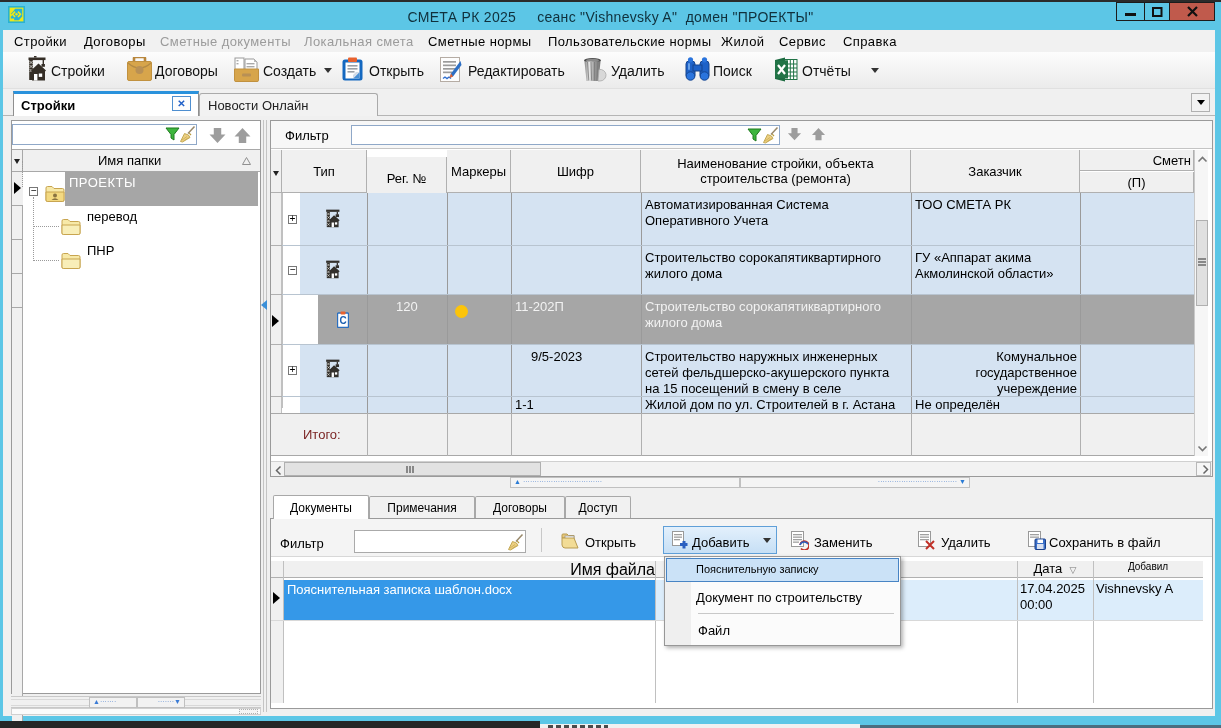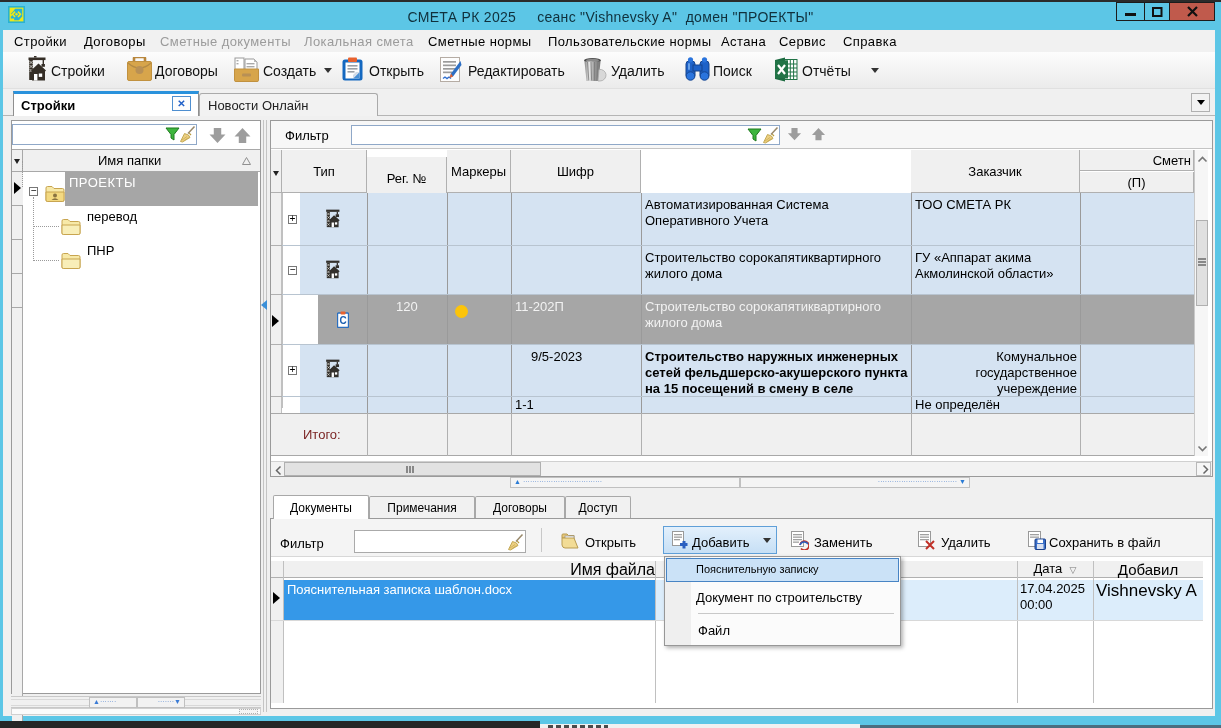--- a/index.html
+++ b/index.html
@@ -61,21 +61,21 @@
       <path d="M1,1 L10,10 M10,1 L1,10" stroke="#111" stroke-width="2.2"></path>
     </svg>
   </div>
 <div id="menubar" class="abs">
 <span class="mi" style="left:11px;">Стройки</span>
 <span class="mi" style="left:81px;">Договоры</span>
 <span class="mi dis" style="left:157px;">Сметные документы</span>
 <span class="mi dis" style="left:301px;">Локальная смета</span>
 <span class="mi" style="left:425px;">Сметные нормы</span>
 <span class="mi" style="left:545px;">Пользовательские нормы</span>
-<span class="mi" style="left:718px;">Астана</span>
+<span class="mi" style="left:718px;">Жилой</span>
 <span class="mi" style="left:776px;">Сервис</span>
 <span class="mi" style="left:840px;">Справка</span>
 </div>
 <div id="toolbar" class="abs">
   <svg class="abs" style="left:25px;top:4px;" width="18" height="25" viewBox="0 0 18 25">
     <rect x="0.5" y="1.5" width="17" height="2.6" fill="#352e26"></rect>
     <rect x="6" y="0" width="2.5" height="1.5" fill="#352e26"></rect>
     <rect x="1.2" y="4" width="3.6" height="20" fill="#352e26"></rect>
     <path d="M1.6,5 l3,3 m0,-3 l-3,3 m0,1 l3,3 m0,-3 l-3,3 m0,1 l3,3 m0,-3 l-3,3" stroke="#f4f2ee" stroke-width="0.7" fill="none"></path>
     <rect x="14.6" y="4" width="1.4" height="4.5" fill="#352e26"></rect>
@@ -266,42 +266,44 @@
           <path d="M5,15 L12,15 L12,9 L16,9 L8.5,1 L1,9 L5,9 Z" fill="#9d9d9d"></path>
         </svg>
     </div>
 
     <div class="hdrcell" style="left:0;top:29px;width:11px;height:43px;border-left:none;"></div>
       <div class="abs" style="left:2px;top:50px;width:0;height:0;border-left:3.5px solid transparent;border-right:3.5px solid transparent;border-top:5px solid #222;"></div>
     <div class="hdrcell" style="left:11px;top:29px;width:85px;height:43px;">Тип</div>
     <div class="hdrcell" style="left:96px;top:36px;width:80px;height:43px;">Рег. №</div>
     <div class="hdrcell" style="left:176px;top:29px;width:64px;height:43px;">Маркеры</div>
     <div class="hdrcell" style="left:240px;top:29px;width:130px;height:43px;">Шифр</div>
+    <div class="hdrcell" style="left:370px;top:29px;width:270px;height:43px;">Наименование стройки, объекта<br>строительства (ремонта)</div>
     <div class="hdrcell" style="left:640px;top:29px;width:169px;height:43px;">Заказчик</div>
     <div class="hdrcell" style="left:809px;top:29px;width:114px;height:21px;justify-content:flex-end;padding-right:2px;border-bottom:1px solid #b0b0b0;">Сметн</div>
     <div class="hdrcell" style="left:809px;top:51px;width:114px;height:21px;">(П)</div>
 
     <div class="abs bluerow" style="left:29px;top:72px;width:894px;height:52px;"></div>
     <div class="abs bluerow" style="left:29px;top:125px;width:894px;height:49px;"></div>
     <div class="abs" style="left:47px;top:174px;width:876px;height:49px;background:#a6a6a6;"></div>
     <div class="abs bluerow" style="left:29px;top:224px;width:894px;height:51px;"></div>
     <div class="abs bluerow" style="left:29px;top:276px;width:894px;height:16px;"></div>
 
     <div class="cellpad" style="left:374px;top:73px;width:262px;">Автоматизированная Система<br>Оперативного Учета</div>
     <div class="cellpad" style="left:644px;top:73px;width:162px;">ТОО СМЕТА РК</div>
     <div class="cellpad" style="left:374px;top:126px;width:270px;">Строительство сорокапятиквартирного<br>жилого дома</div>
     <div class="cellpad" style="left:644px;top:126px;width:162px;">ГУ «Аппарат акима<br>Акмолинской области»</div>
     <div class="cellpad" style="left:125px;top:175px;color:#f2f2f2;">120</div>
     <div class="cellpad" style="left:244px;top:175px;color:#f2f2f2;">11-202П</div>
     <div class="cellpad" style="left:374px;top:175px;width:270px;color:#f2f2f2;">Строительство сорокапятиквартирного<br>жилого дома</div>
     <div class="abs" style="left:184px;top:184px;width:13px;height:13px;border-radius:50%;background:#fcc40a;"></div>
     <div class="cellpad" style="left:260px;top:225px;">9/5-2023</div>
-    <div class="cellpad" style="left:374px;top:225px;width:264px;font-weight:bold;">Строительство наружных инженерных<br>сетей фельдшерско-акушерского пункта<br>на 15 посещений в смену в селе</div>
+    <div class="cellpad" style="left:374px;top:225px;width:264px;">Строительство наружных инженерных<br>сетей фельдшерско-акушерского пункта<br>на 15 посещений в смену в селе</div>
     <div class="cellpad" style="left:644px;top:225px;width:162px;text-align:right;">Комунальное<br>государственное<br>учереждение</div>
     <div class="cellpad" style="left:244px;top:273px;text-align:center;">1-1</div>
+    <div class="cellpad" style="left:374px;top:273px;width:268px;white-space:nowrap;overflow:hidden;">Жилой дом по ул. Строителей в г. Астана</div>
     <div class="cellpad" style="left:644px;top:273px;width:162px;">Не определён</div>
 
     <div class="expbox" style="left:17px;top:94px;">+</div>
     <div class="expbox" style="left:17px;top:145px;">−</div>
     <div class="expbox" style="left:17px;top:245px;">+</div>
     <div class="abs" style="left:0px;top:72px;width:11px;height:263px;background:#f0f0f0;border-right:1px solid #c0c0c0;"></div>
     <div class="hline" style="left:0px;top:124px;width:11px;"></div>
     <div class="hline" style="left:0px;top:173px;width:11px;"></div>
     <div class="hline" style="left:0px;top:223px;width:11px;"></div>
     <div class="hline" style="left:0px;top:275px;width:11px;"></div>
@@ -431,27 +433,27 @@
         <rect x="2" y="5.5" width="9" height="1.3" fill="#a0a0a0"></rect>
         <rect x="7" y="8" width="10.5" height="10.5" rx="1" fill="#3a6fc8" stroke="#1a3f88"></rect>
         <rect x="9.5" y="8.5" width="5.5" height="3.5" fill="#fff"></rect>
         <rect x="9" y="13" width="6.5" height="5" fill="#d8e0f0"></rect>
       </svg>
     <span class="abs" style="left:779px;top:41px;">Сохранить в файл</span>
 
     <div class="abs" style="left:1px;top:67px;width:932px;height:17px;background:#f0f0f0;border-bottom:1px solid #b0b0b0;"></div>
     <div class="abs" style="left:13px;top:67px;width:372px;text-align:right;font-size:16px;">Имя файла</div>
     <div class="abs" style="left:747px;top:67px;width:76px;text-align:center;font-size:13px;">Дата&nbsp;&nbsp;<span style="font-size:9px;color:#777;">▽</span></div>
-    <div class="abs" style="left:823px;top:67px;width:110px;text-align:center;font-size:15px;">Добавил</div>
+    <div class="abs" style="left:823px;top:67px;width:110px;text-align:center;font-size:10px;">Добавил</div>
     <div class="abs" style="left:1px;top:84px;width:12px;height:125px;background:#f0f0f0;"></div>
     <div class="abs" style="left:13px;top:86px;width:372px;height:40px;background:#3598e8;"></div>
     <div class="abs" style="left:385px;top:86px;width:548px;height:40px;background:#dcedfb;"></div>
     <div class="abs" style="left:17px;top:88px;color:#fff;font-size:13px;">Пояснительная записка шаблон.docx</div>
     <div class="abs" style="left:750px;top:87px;font-size:13px;line-height:16px;">17.04.2025<br>00:00</div>
-    <div class="abs" style="left:826px;top:87px;font-size:17px;">Vishnevsky A</div>
+    <div class="abs" style="left:826px;top:87px;font-size:13px;">Vishnevsky A</div>
     <div class="abs" style="left:3px;top:98px;width:0;height:0;border-top:6px solid transparent;border-bottom:6px solid transparent;border-left:7px solid #000;"></div>
     <div class="vline" style="left:13px;top:67px;height:142px;background:#c0c0c0;"></div>
     <div class="vline" style="left:385px;top:67px;height:142px;background:#c0c0c0;"></div>
     <div class="vline" style="left:747px;top:67px;height:142px;background:#c0c0c0;"></div>
     <div class="vline" style="left:823px;top:67px;height:142px;background:#c0c0c0;"></div>
     <div class="hline" style="left:1px;top:126px;width:932px;background:#d8d8d8;"></div>
   </div>
 
 </div>
 <svg width="0" height="0" style="position:absolute;">

